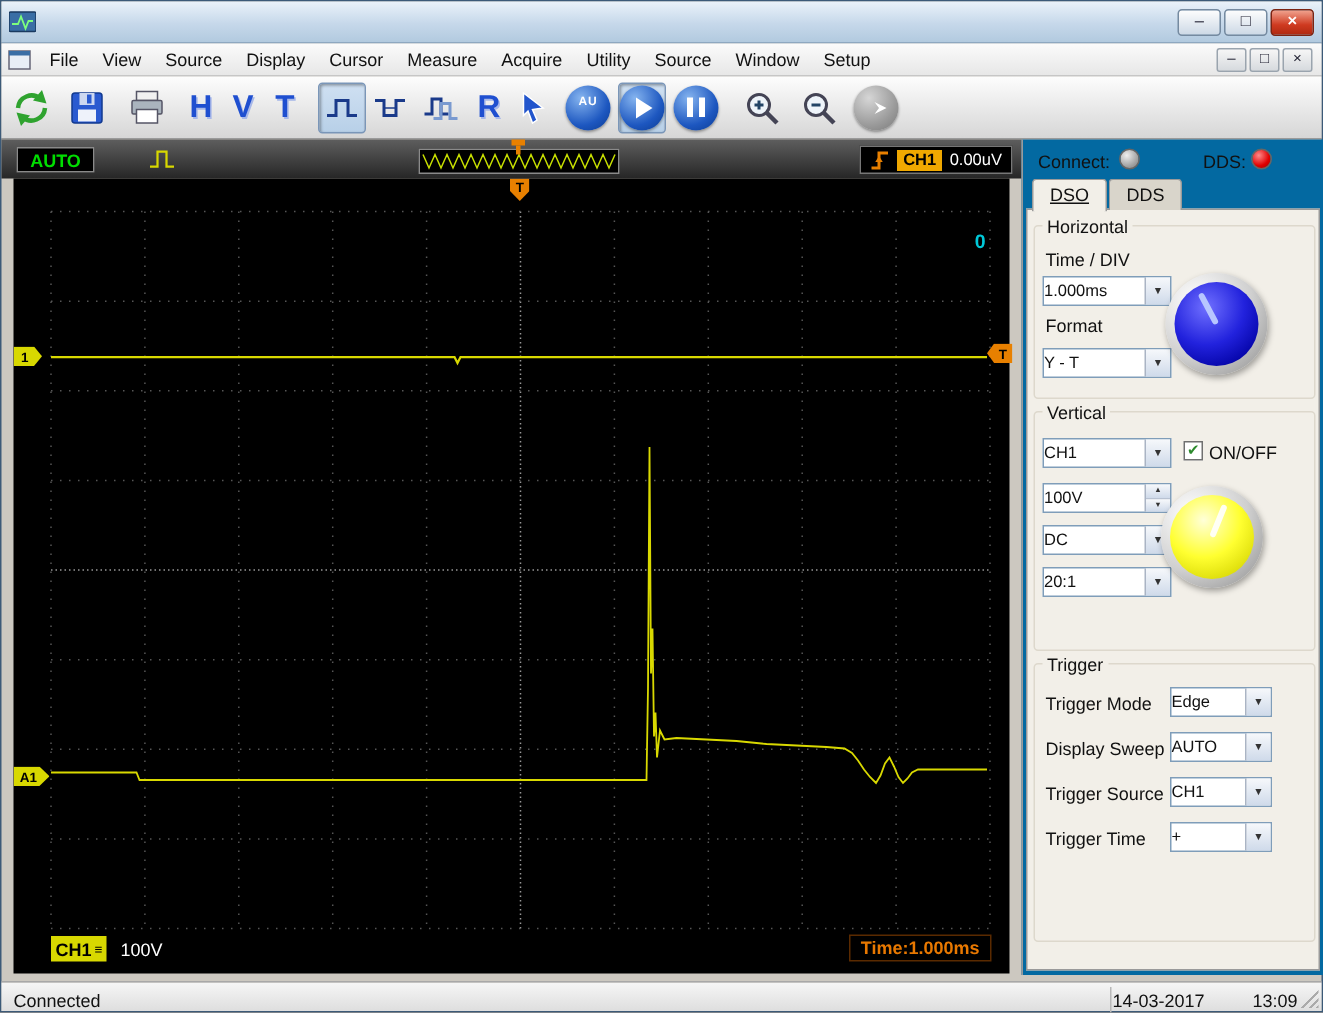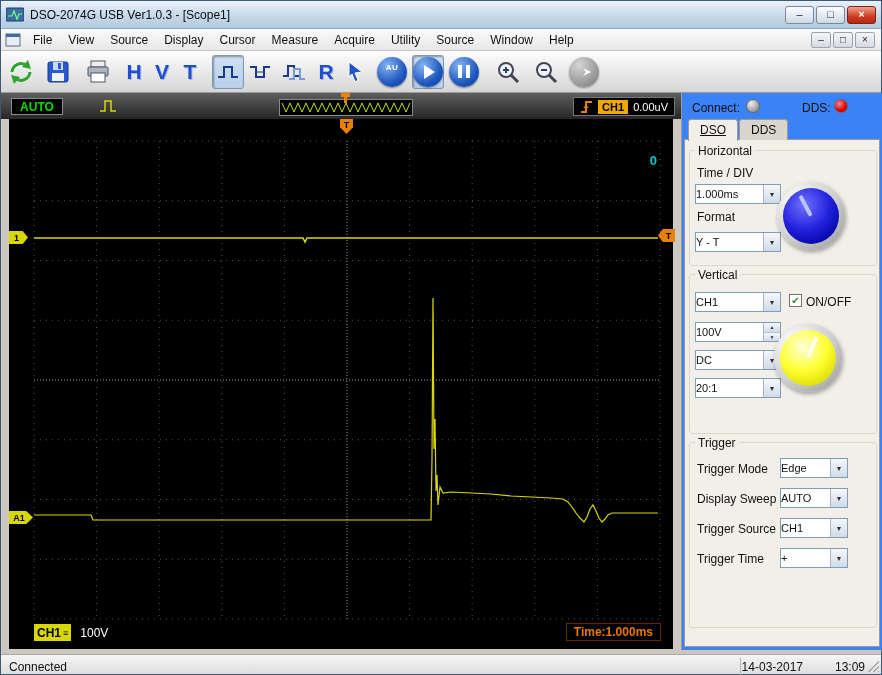--- a/index.html
+++ b/index.html
@@ -80,21 +80,21 @@
     display:flex; align-items:center; padding-right:10px; }
   .ch-readout .badge { background:#d8d800; color:#000; font-weight:bold; font-size:12px; padding:0 3px; height:17px; display:flex; align-items:center; gap:2px; }
   .ch-readout .glyph { font-size:9px; font-weight:normal; }
   .ch-readout .scale { color:#fff; font-size:12px; margin-left:9px; }
   .time-readout { position:absolute; right:12px; bottom:8px; height:18px; background:#000;
     border:1px solid #5a2a00; color:#e87800; font-size:12px; font-weight:bold;
     display:flex; align-items:center; padding:0 7px; }
 
   
   .panel { position:absolute; top:0; left:680px; width:202px; height:100%;
-    background:#3b82f6; border-left:1px solid #9a9a9a; }
+    background:#0369a1; border-left:1px solid #9a9a9a; }
   .led { width:14px; height:14px; border-radius:50%; border:1px solid #666; }
   .led.gray { background:radial-gradient(circle at 35% 30%, #eee, #9a9a9a 70%); }
   .led.red  { background:radial-gradient(circle at 35% 30%, #ff8a8a, #e00000 60%, #a00000); }
   .plabel { position:absolute; font-size:12px; color:#111; }
   .tabs { position:absolute; top:26px; left:6px; display:flex; z-index:2; }
   .tab { height:21px; padding:3px 11px 0; border:1px solid #9a9a9a; border-bottom:none;
     border-radius:3px 3px 0 0; background:#d9d5cb; font-size:12px; margin-right:1px; }
   .tab.active { background:#f2efe8; height:22px; position:relative; z-index:3;text-decoration:underline; }
   .tabpage { position:absolute; top:46px; left:2px; right:3px; bottom:3px;
     border:1px solid #9a9a9a; background:#f2efe8; }
@@ -136,21 +136,20 @@
 </head>
 <body>
 
 <div class="window">
 
   <div class="titlebar">
     <svg class="title-icon" viewBox="0 0 18 16">
       <rect x="0" y="1" width="18" height="13" rx="1" fill="#3a6ea5" stroke="#1a3a60"></rect>
       <polyline points="2,9 6,9 8,4 11,12 13,7 16,7" fill="none" stroke="#7dff7d" stroke-width="1.2"></polyline>
     </svg>
-    <span class="title-text">DSO-2074G USB Ver1.0.3 - [Scope1]</span>
     <div class="win-controls">
       <div class="win-btn">–</div>
       <div class="win-btn">□</div>
       <div class="win-btn close">×</div>
     </div>
   </div>
 
   <div class="menubar">
     <svg class="menu-doc-icon" viewBox="0 0 16 14">
       <rect x="1" y="1" width="14" height="12" fill="#e8eef6" stroke="#667"></rect>
@@ -159,21 +158,21 @@
     <span class="menu-item">File</span>
     <span class="menu-item">View</span>
     <span class="menu-item">Source</span>
     <span class="menu-item">Display</span>
     <span class="menu-item">Cursor</span>
     <span class="menu-item">Measure</span>
     <span class="menu-item">Acquire</span>
     <span class="menu-item">Utility</span>
     <span class="menu-item">Source</span>
     <span class="menu-item">Window</span>
-    <span class="menu-item">Help</span>
+    <span class="menu-item">Setup</span>
     <div class="mdi-controls">
       <div class="mdi-btn">–</div>
       <div class="mdi-btn">□</div>
       <div class="mdi-btn">×</div>
     </div>
   </div>
 
   <div class="toolbar">
     <div class="tbtn" style="margin-left:4px">
       <svg width="26" height="26" viewBox="0 0 26 26">

